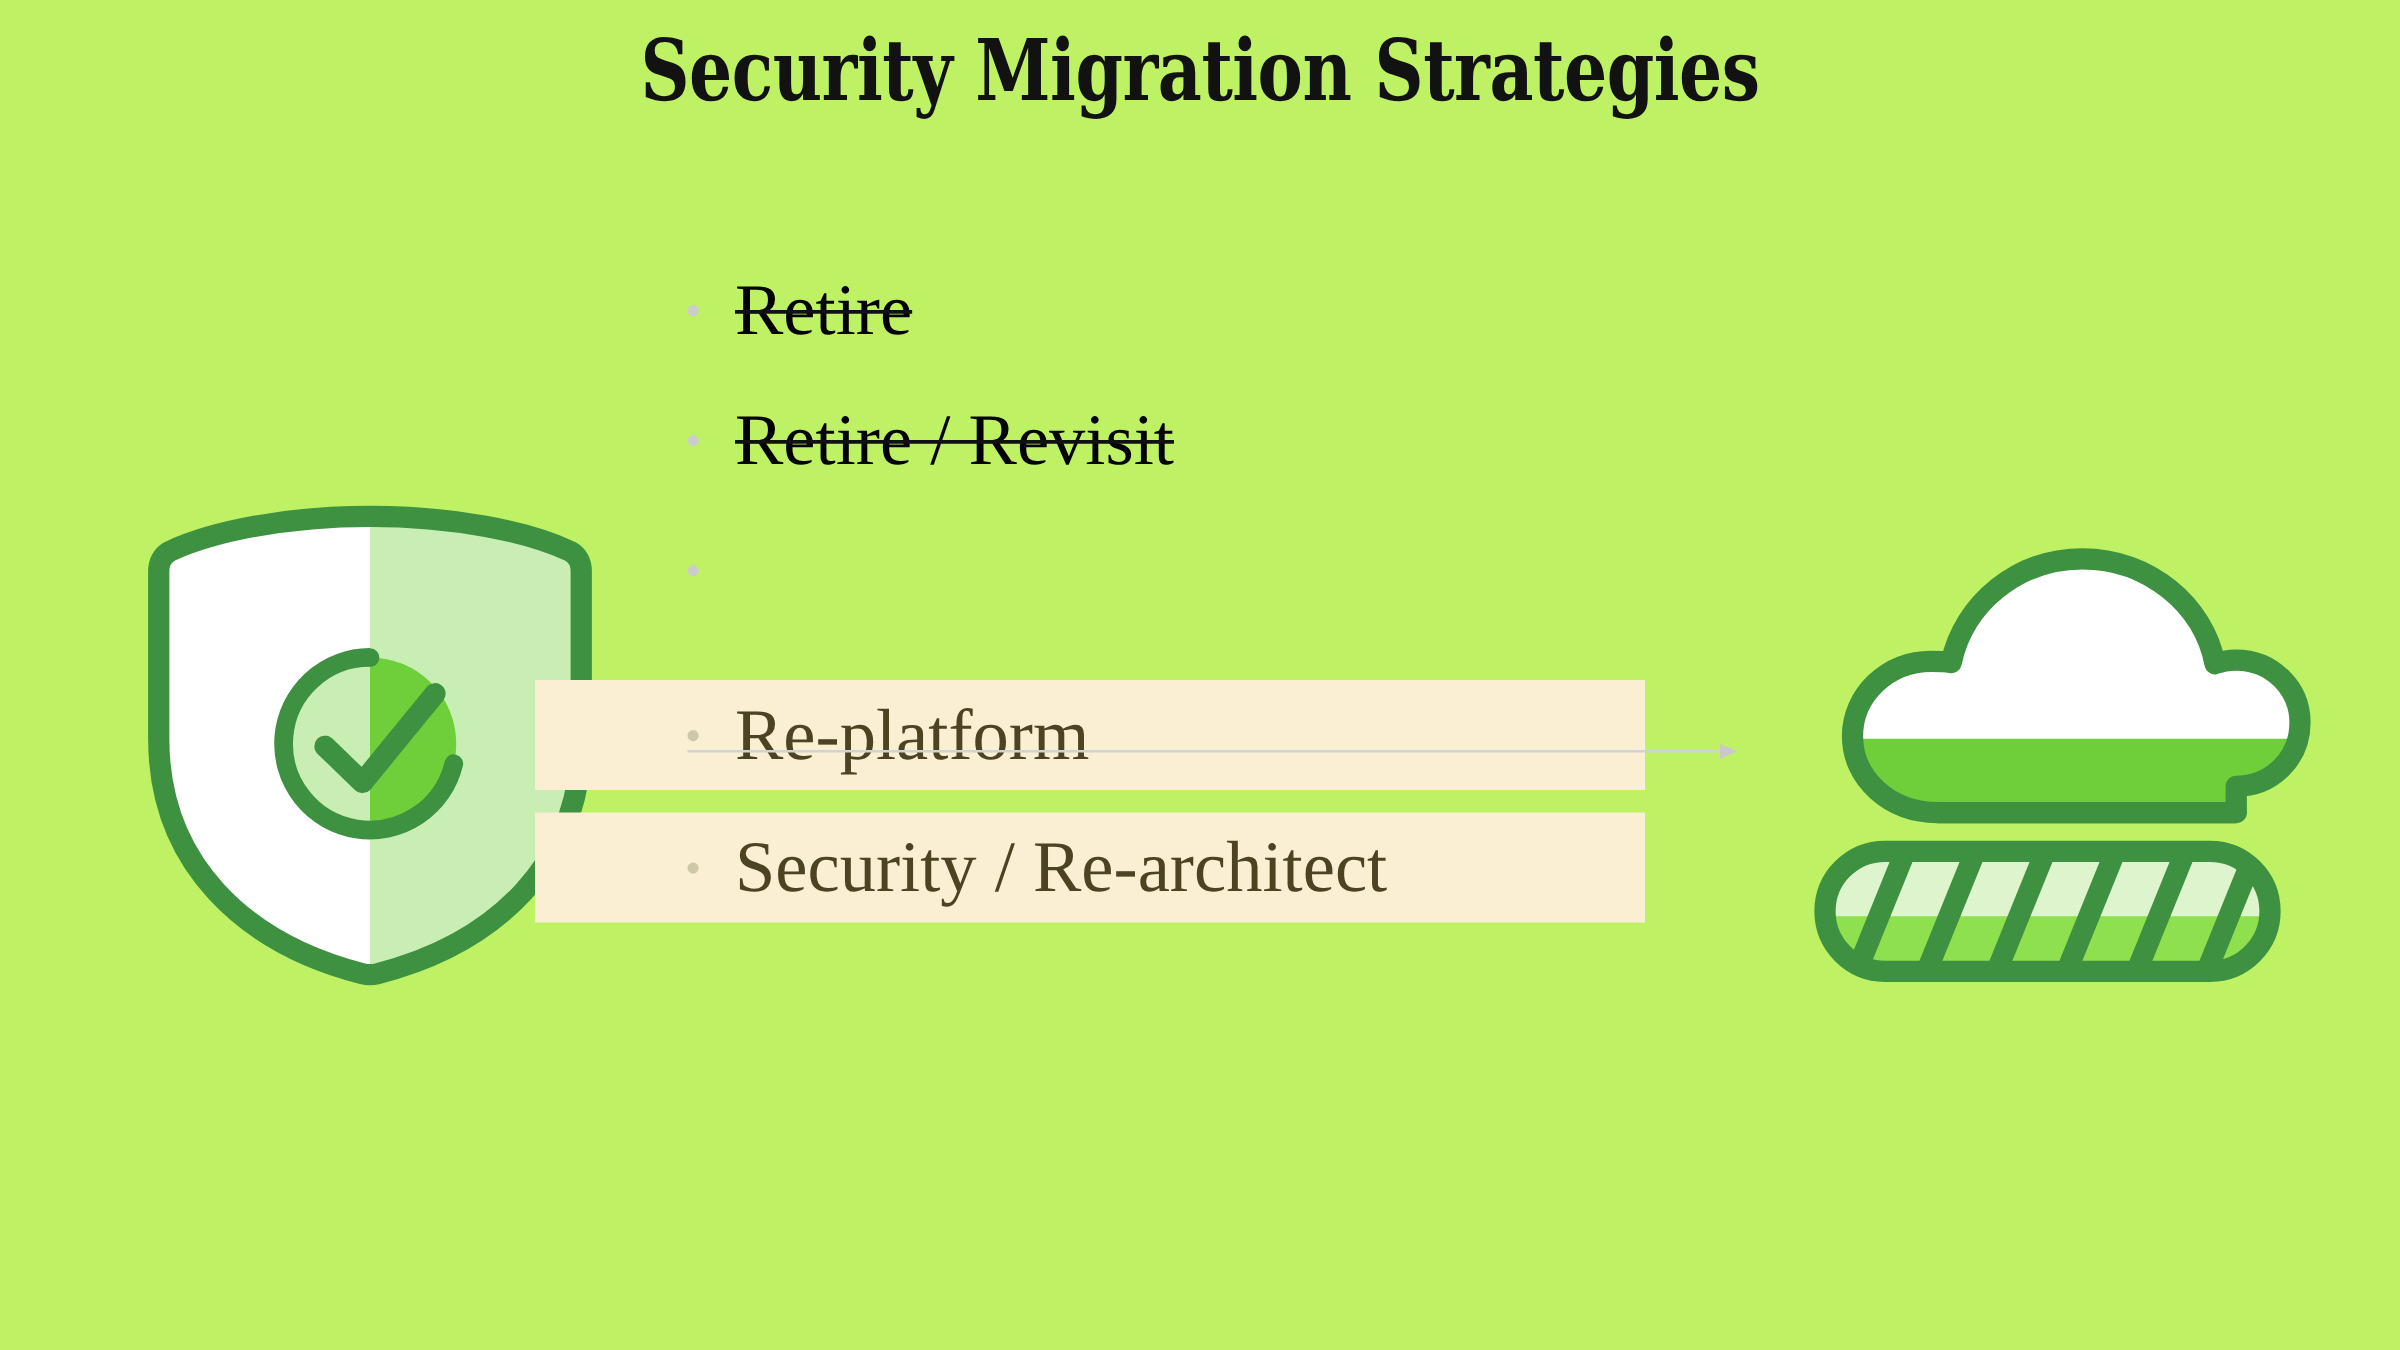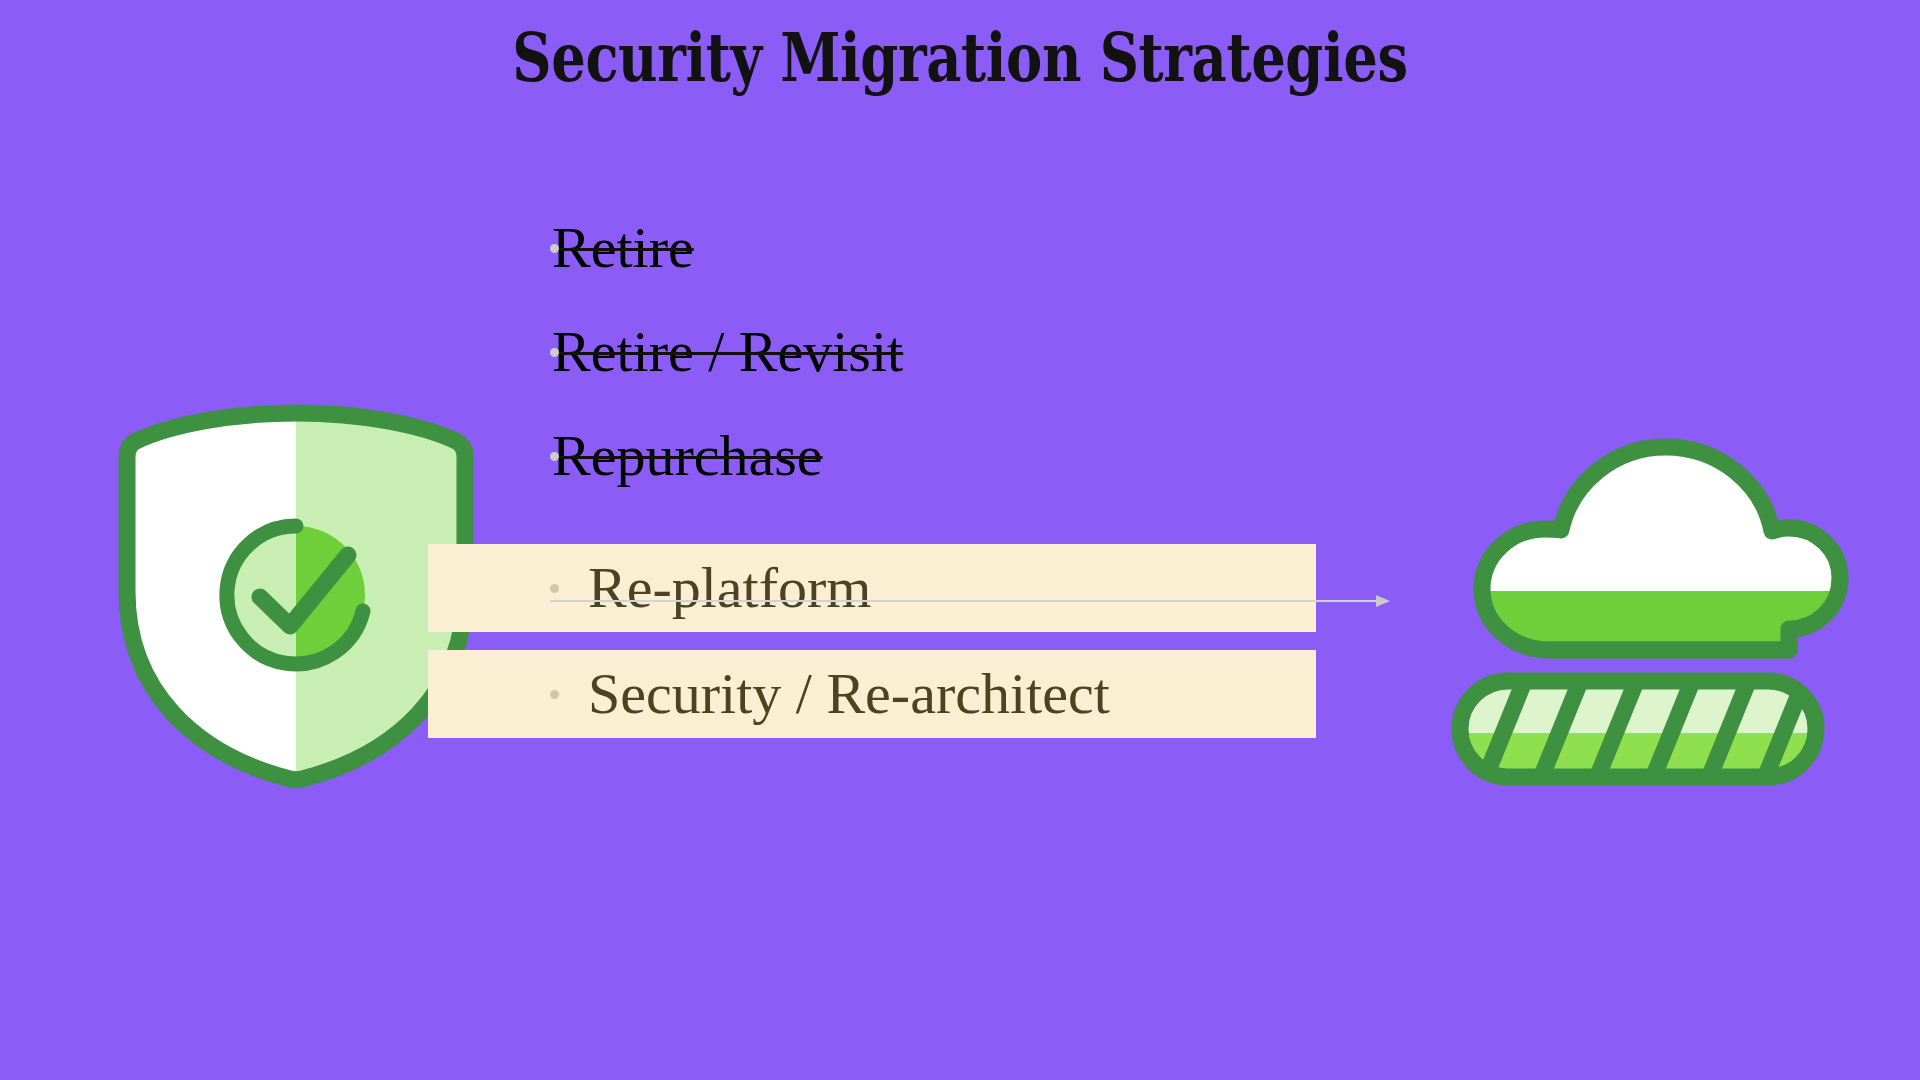--- a/index.html
+++ b/index.html
@@ -12,21 +12,21 @@
     width: 1920px;
     height: 1080px;
     overflow: hidden;
     font-family: "Liberation Serif", "DejaVu Serif", serif;
     position: relative;
   }
 
   #slide {
     position: absolute;
     inset: 0;
-    background: #8b5cf6;
+    background: #bef264;
   }
 
   
   #title {
     position: absolute;
     left: 0;
     right: 0;
     top: 22px;
     text-align: center;
     font-family: "DejaVu Serif", "Liberation Serif", serif;
@@ -59,21 +59,21 @@
   .row .bullet {
     position: absolute;
     left: 22px;
     width: 9px;
     height: 9px;
     border-radius: 50%;
     background: #c9c9c9;
   }
 
   .row .label {
-    margin-left: 24px;
+    margin-left: 60px;
     font-family: "Liberation Serif", "DejaVu Serif", serif;
     font-size: 58px;
     line-height: 1;
     white-space: nowrap;
   }
 
   
   .row.struck {
     height: 104px;
   }
@@ -215,21 +215,20 @@
       <span class="label">Retire</span>
     </div>
 
     <div class="row struck">
       <span class="bullet"></span>
       <span class="label">Retire / Revisit</span>
     </div>
 
     <div class="row struck">
       <span class="bullet"></span>
-      <span class="label">Repurchase</span>
     </div>
 
     <div style="height:36px"></div>
 
     <div class="row highlight">
       <span class="bullet"></span>
       <span class="label">Re-platform</span>
     </div>
 
 

